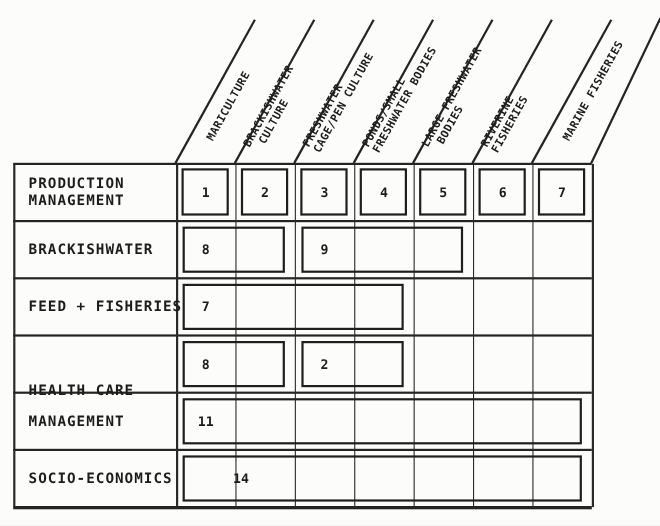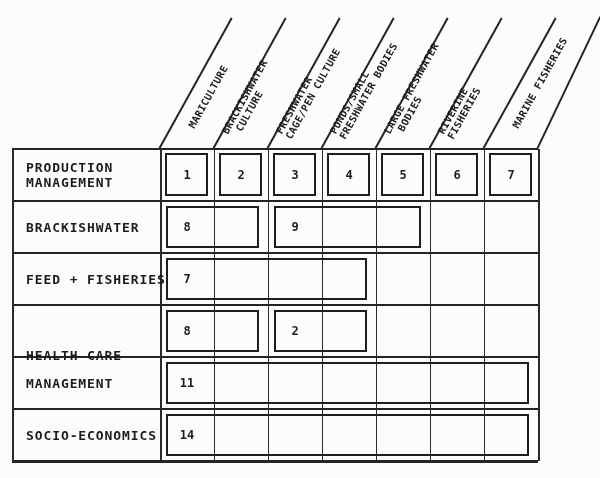--- a/index.html
+++ b/index.html
@@ -155,15 +155,15 @@
       <div class="cellnum" style="left: 268px; top: 220px;">9</div>
       <div class="cellbox" style="left: 166px; top: 258px; width: 201px; height: 42px;"></div>
       <div class="cellnum" style="left: 160px; top: 272px;">7</div>
       <div class="cellbox" style="left: 166px; top: 310px; width: 93px; height: 42px;"></div>
       <div class="cellnum" style="left: 160px; top: 324px;">8</div>
       <div class="cellbox" style="left: 274px; top: 310px; width: 93px; height: 42px;"></div>
       <div class="cellnum" style="left: 268px; top: 324px;">2</div>
       <div class="cellbox" style="left: 166px; top: 362px; width: 363px; height: 42px;"></div>
       <div class="cellnum" style="left: 160px; top: 376px;">11</div>
       <div class="cellbox" style="left: 166px; top: 414px; width: 363px; height: 42px;"></div>
-      <div class="cellnum" style="left: 160px; top: 428px;">14</div>
+      <div class="cellnum" style="left: 160px; top: 428px; padding-left: 32px;">14</div>
     </div>
 </div>
 
 </body></html>

